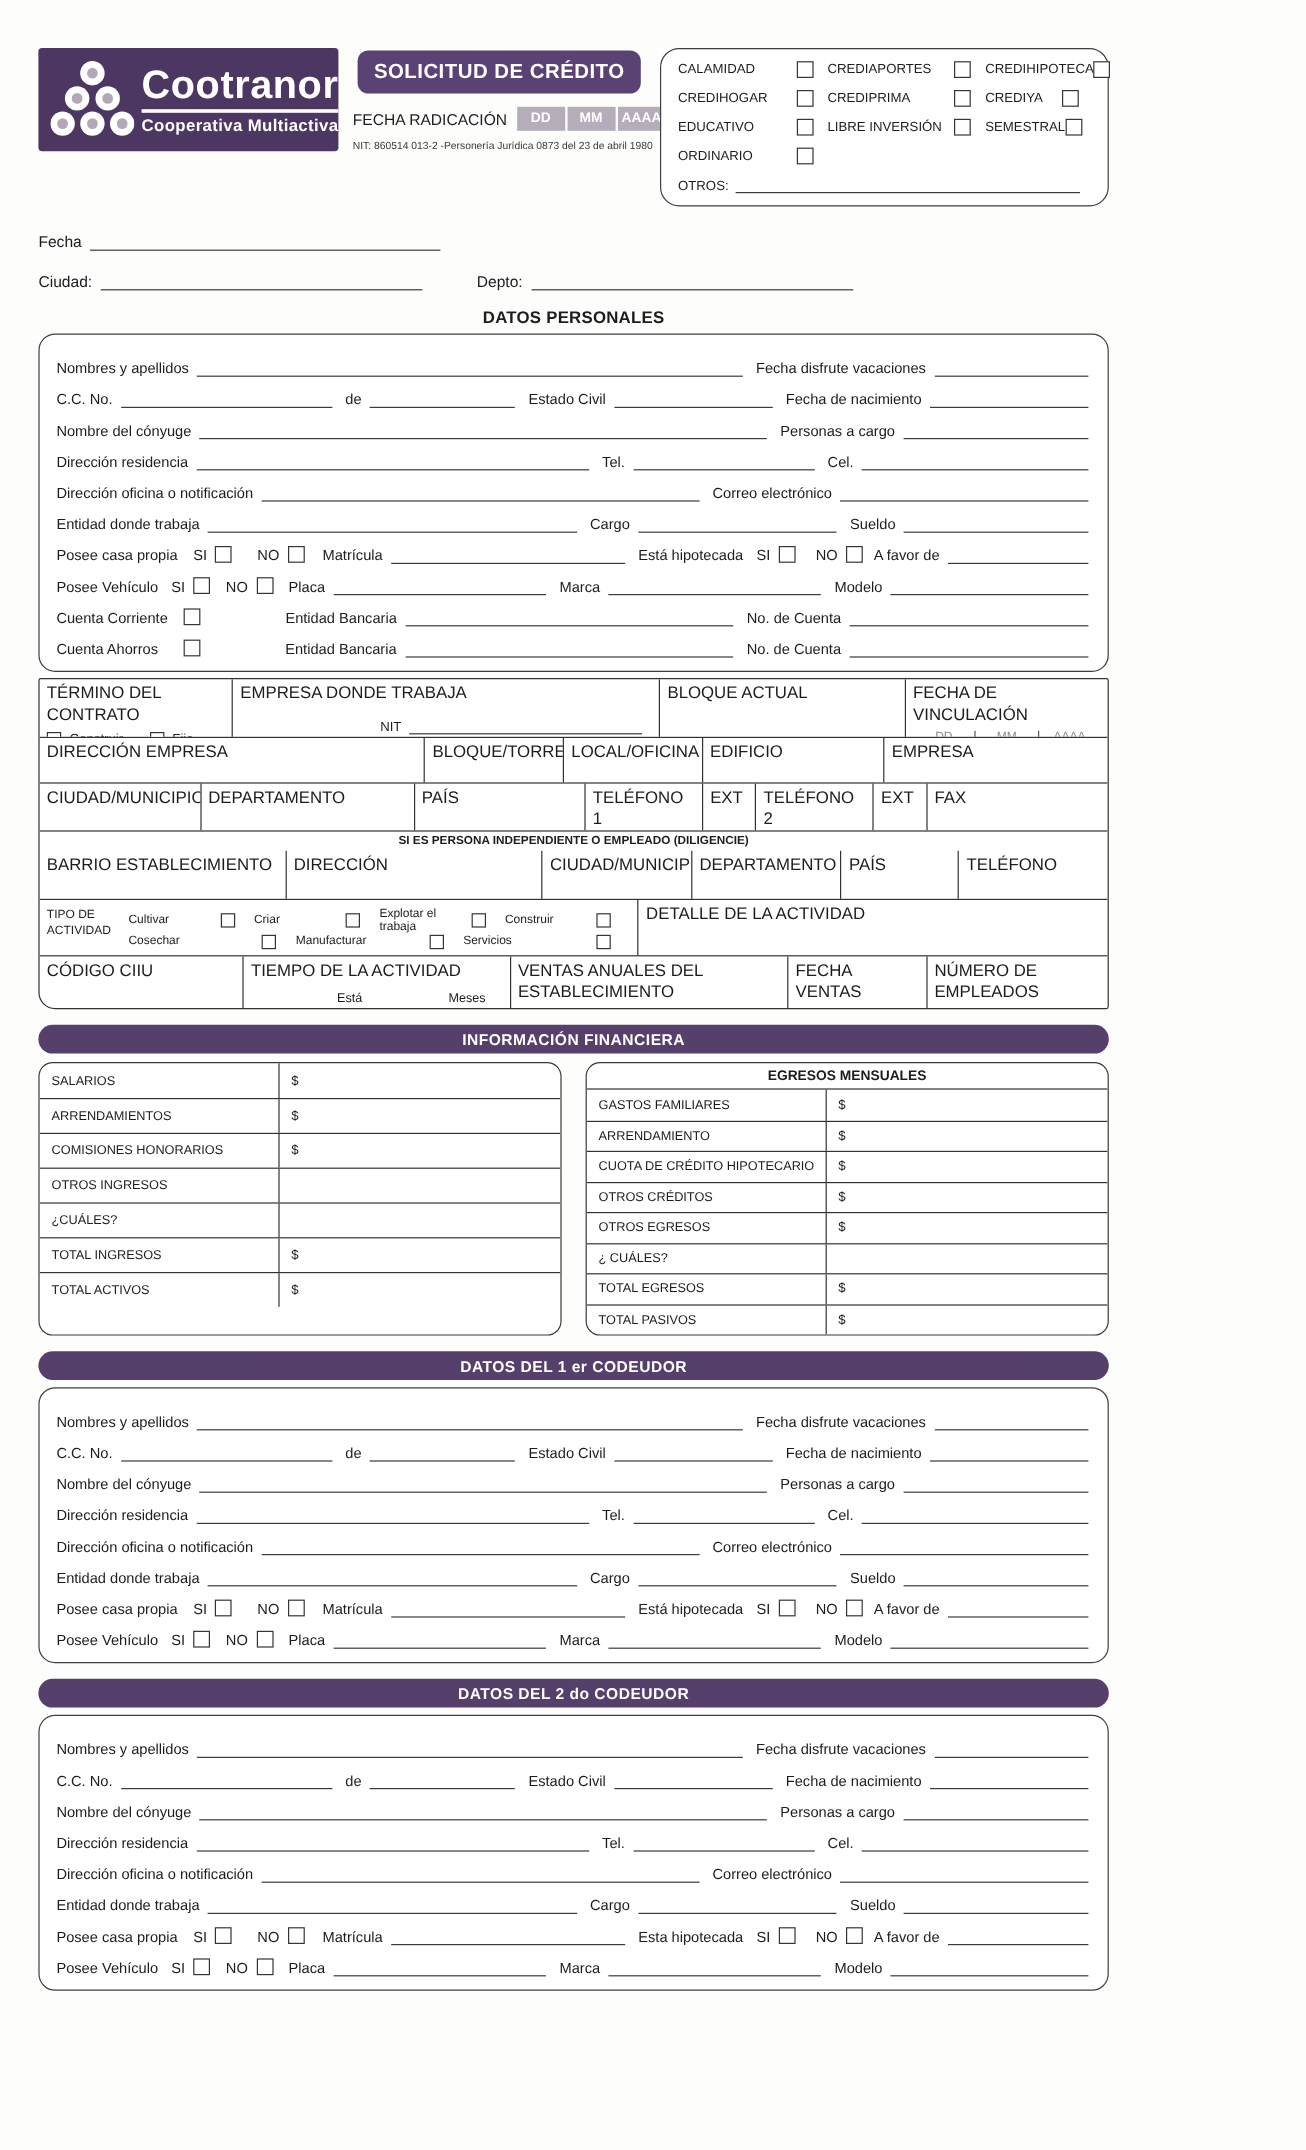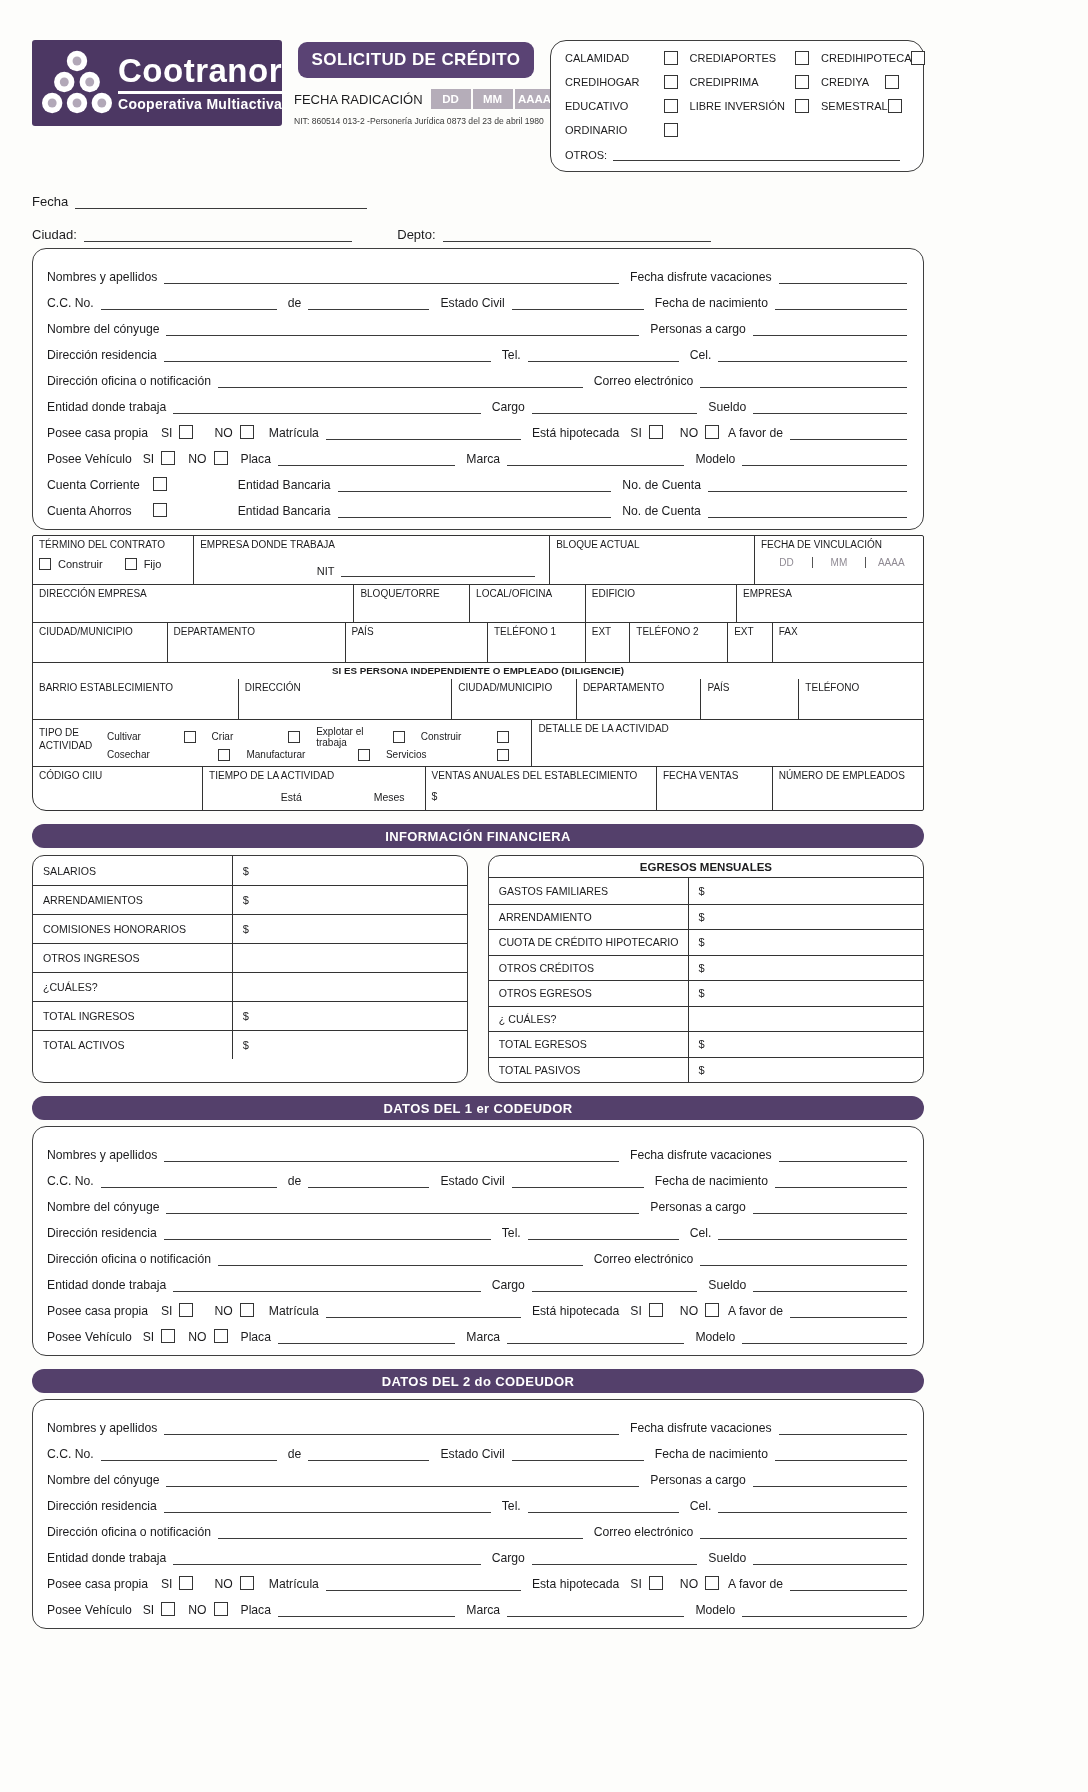--- a/index.html
+++ b/index.html
@@ -42,21 +42,21 @@
 
 .sec-title{text-align:center;font-weight:bold;font-size:14px;margin-top:14px;letter-spacing:.2px}
 .panel{border:1.6px solid #3f3f3f;border-radius:14px;padding:9px 14px 11px;margin-top:6px;background:#fff}
 .band{height:24px;background:#54406b;border-radius:12px;display:flex;align-items:center;justify-content:center;color:#fff;font-weight:bold;font-size:13px;letter-spacing:.4px;margin-top:13px}
 
 .ltable{border:1.4px solid #333;border-radius:2px 2px 2px 14px;margin-top:5px;background:#fff;overflow:hidden}
 .lrow{display:flex}
 .lrow + .lrow,.lband{border-top:1.3px solid #333}
 .lcell{padding:3px 6px;overflow:hidden}
 .lcell + .lcell{border-left:1.3px solid #333}
-.lhead{font-size:10px;line-height:1.25}
+.lhead{font-size:14px;line-height:1.25}
 .lband{text-align:center;font-weight:bold;font-size:9.8px;padding:2px 0 3px}
 .chkline{display:flex;align-items:center;gap:5px;margin-top:6px;font-size:11px}
 .chkline .cbx{margin-right:2px}
 .chkline .w{width:12px}
 .nitline{display:flex;align-items:flex-end;margin:10px 8px 0 34%;font-size:11px}
 .nitline .uline{margin:0 0 0 6px}
 .dmy{display:flex;margin-top:5px;color:#8f8a93;font-size:10px}
 .dmy span{flex:1;text-align:center}
 .dmy span + span{border-left:1.2px solid #555}
 .act-cell{display:flex;gap:6px}
@@ -175,20 +175,21 @@
     <span class="uline"></span>
   </div>
   <div class="ciudad-row">
     <span class="lbl">Ciudad:</span>
     <span class="uline"></span>
     <span class="sp"></span>
     <span class="lbl">Depto:</span>
     <span class="uline"></span>
   </div>
 
+  <div class="sec-title">DATOS PERSONALES</div>
   <div class="panel">
       <div class="frow">
         <span class="lbl">Nombres y apellidos</span>
         <span class="uline" style="flex-grow: 46;"></span>
         <span class="lbl">Fecha disfrute vacaciones</span>
         <span class="uline" style="flex-grow: 13;"></span>
       </div>
       <div class="frow">
         <span class="lbl">C.C. No.</span>
         <span class="uline" style="flex-grow: 16;"></span>

